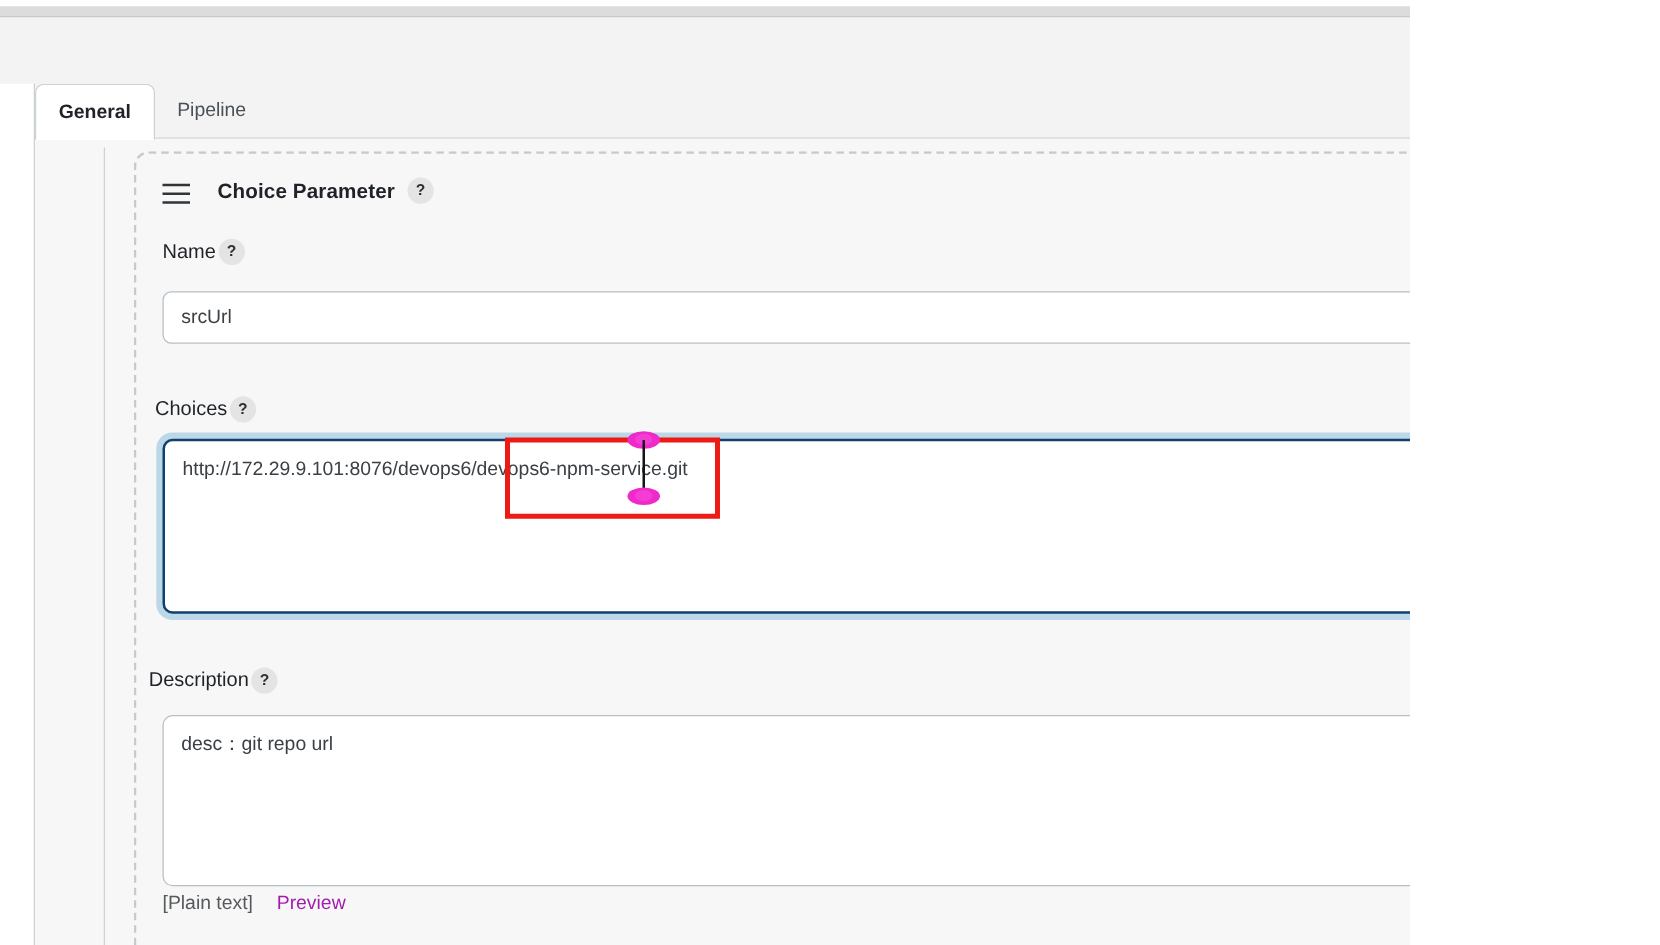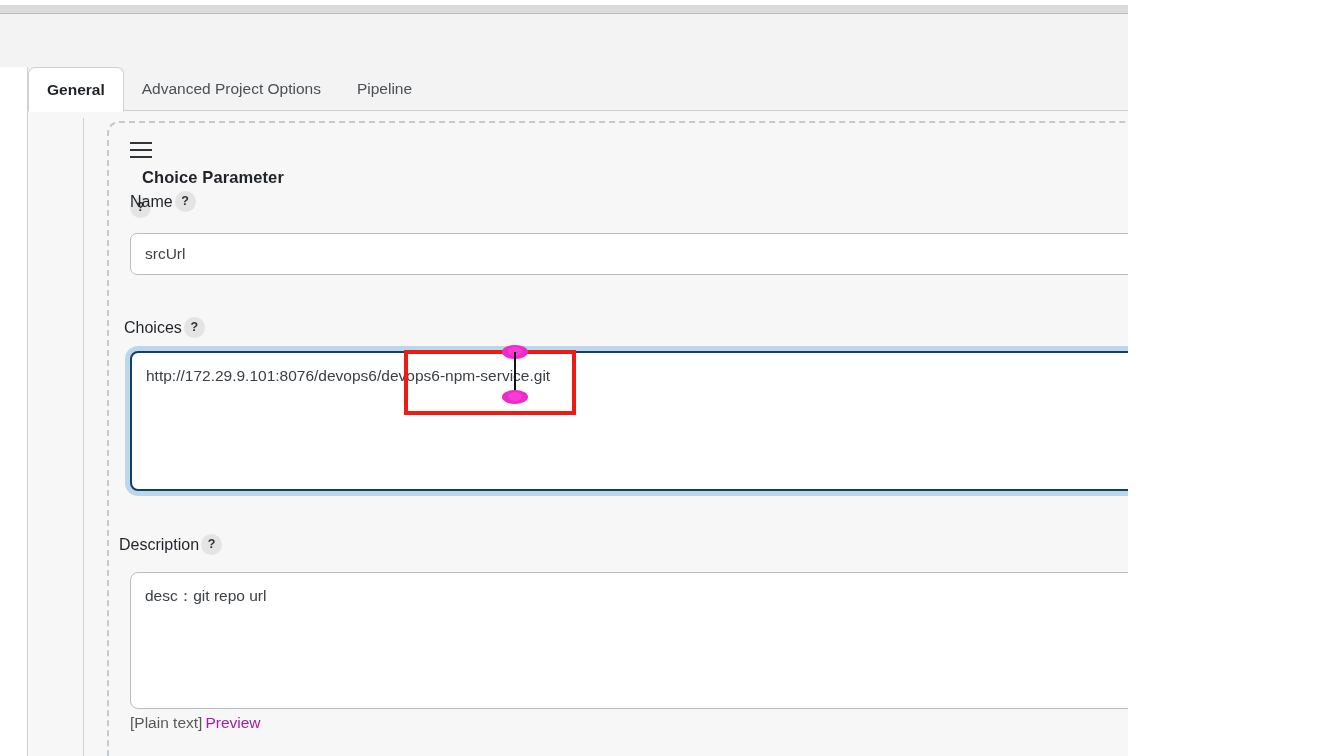--- a/index.html
+++ b/index.html
@@ -129,23 +129,22 @@
     border-top-left-radius: 12px;
     background: #f7f7f7;
     box-sizing: border-box;
   }
 
   
   .panel-header {
     position: absolute;
     left: 130px; top: 142px;
     display: flex;
-    align-items: flex-start;
+    align-items: flex-end;
     gap: 10px;
-    flex-direction: column;
   }
   .drag-handle {
     width: 22px; height: 16px;
     display: flex;
     flex-direction: column;
     justify-content: space-between;
     cursor: grab;
   }
   .drag-handle i {
     display: block;
@@ -242,21 +241,21 @@
     left: 130px; top: 572px;
     width: 1252px; height: 137px;
   }
 
   
   .preview-row {
     position: absolute;
     left: 130px; top: 714px;
     display: flex;
     align-items: center;
-    gap: 3px;
+    gap: 19px;
     font-size: 15.5px;
   }
   .plain-text { color: #56595c; }
   .preview-link {
     color: #a21caf;
     font-weight: normal;
     text-decoration: none;
     cursor: pointer;
   }
 
@@ -315,23 +314,20 @@
 
   <div class="page-bg"></div>
 
   <div class="left-gutter"></div>
   <div class="left-gutter-line"></div>
 
   <div class="tabbar"></div>
   <div class="tabs">
     <div class="tab active">
       <span>General</span>
-    </div>
-    <div class="tab">
-      <span>Advanced Project Options</span>
     </div>
     <div class="tab">
       <span>Pipeline</span>
     </div>
   </div>
 
   <div class="content-area"></div>
   <div class="vline"></div>
   <div class="param-panel"></div>
 

